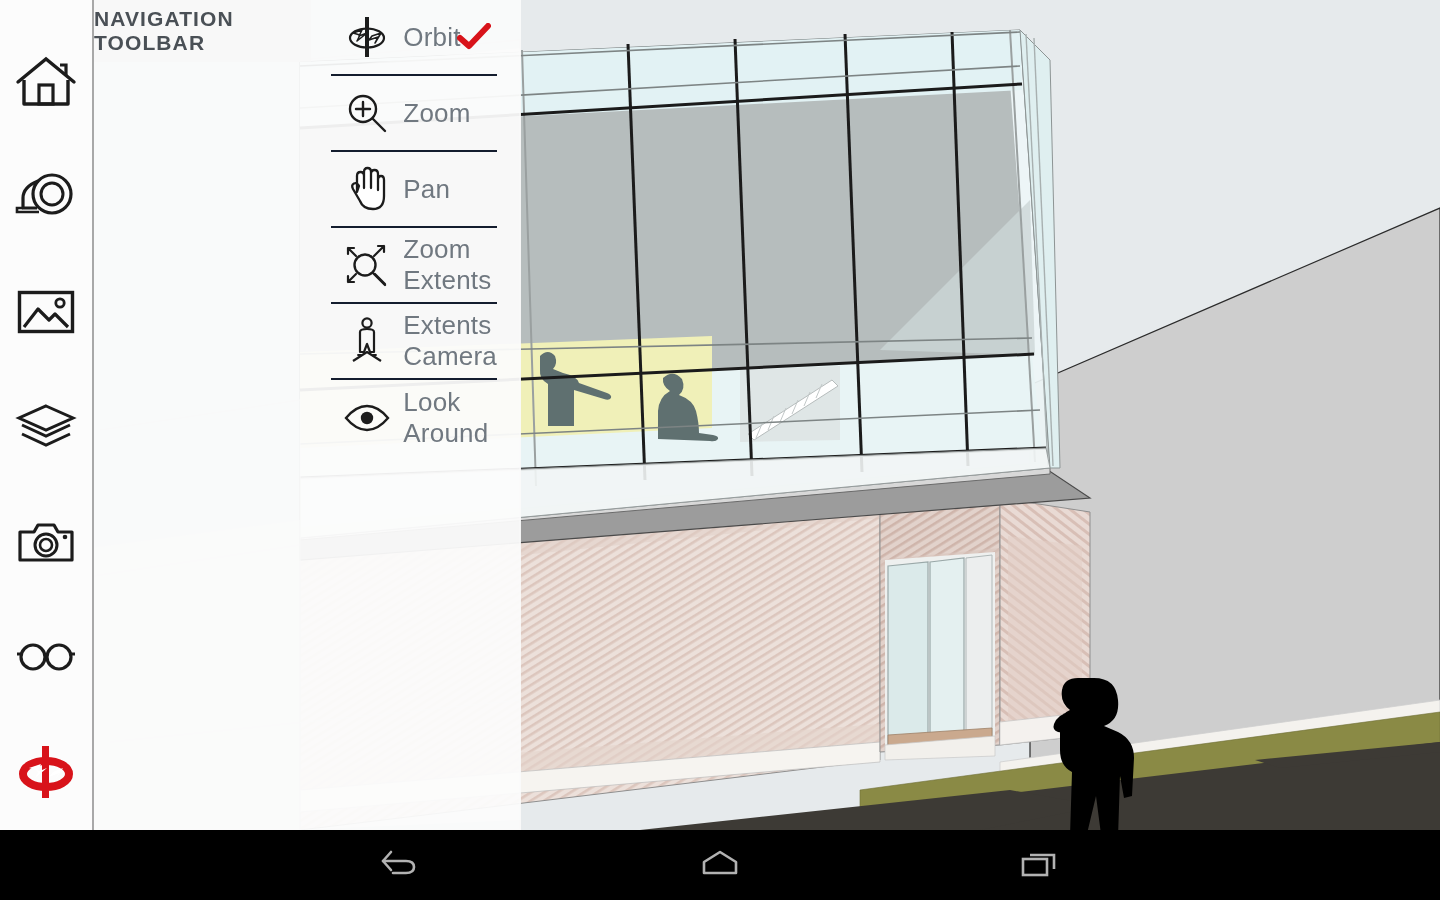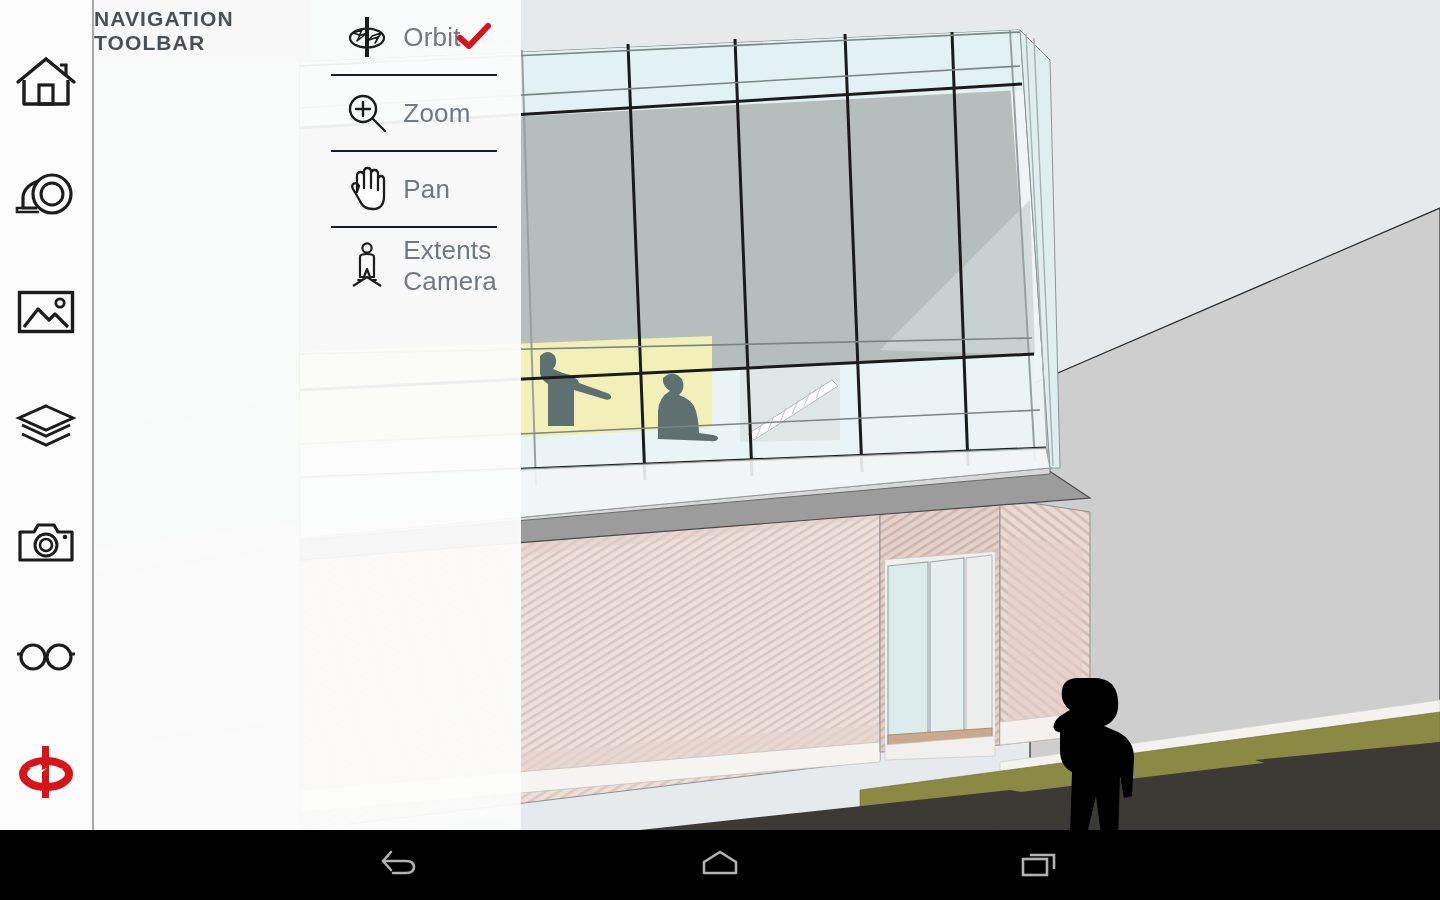--- a/index.html
+++ b/index.html
@@ -376,33 +376,57 @@
 
       <div class="nav-item">
         <span class="nav-icon">
           <svg width="42" height="46" viewBox="0 0 42 46">
             <path d="M11,26 L11,10 q0,-4 3.5,-4 q3.5,0 3.5,4 L18,22 L18,6 q0,-4 3.5,-4 q3.5,0 3.5,4 L25,22 L25,8 q0,-4 3.5,-4 q3.5,0 3.5,4 L32,24 L32,14 q0,-4 3,-4 q3,0 3,4 L38,30 q0,13 -11,13 q-10,0 -13,-8 L7,23 q-2,-4 1,-5.5 q3,-1.5 5,2.5 z" fill="#ffffff" stroke="#1c1c1c" stroke-width="2.3" stroke-linejoin="round"></path>
           </svg>
         </span>
         <span class="nav-label">Pan</span>
       </div>
 
+      <div class="nav-item">
+        <span class="nav-icon">
+          <svg width="46" height="46" viewBox="0 0 46 46">
+            <circle cx="21" cy="23" r="10.5" fill="none" stroke="#1c1c1c" stroke-width="2.4"></circle>
+            <line x1="29" y1="31" x2="41" y2="43" stroke="#1c1c1c" stroke-width="2.4" stroke-linecap="round"></line>
+            <g stroke="#1c1c1c" stroke-width="2.2" stroke-linecap="round" fill="none">
+              <path d="M12,14 L4,6 M4,6 L4,12 M4,6 L10,6"></path>
+              <path d="M30,14 L40,4 M40,4 L34,4 M40,4 L40,10"></path>
+              <path d="M12,32 L4,40 M4,40 L10,40 M4,40 L4,34"></path>
+              <path d="M31,32 L41,42"></path>
+            </g>
+          </svg>
+        </span>
+        <span class="nav-label">Zoom Extents</span>
+      </div>
 
       <div class="nav-item">
         <span class="nav-icon">
           <svg width="40" height="50" viewBox="0 0 40 50">
             <circle cx="20" cy="7" r="4.6" fill="none" stroke="#1c1c1c" stroke-width="2.2"></circle>
             <path d="M13,16 q0,-3 7,-3 q7,0 7,3 L27,36 L23,36 L20,28 L17,36 L13,36 Z" fill="none" stroke="#1c1c1c" stroke-width="2.2" stroke-linejoin="round"></path>
             <path d="M6,45 L20,36 L34,45" fill="none" stroke="#1c1c1c" stroke-width="2.2" stroke-linejoin="round"></path>
             <path d="M11,39 L14,39 M26,39 L29,39" stroke="#1c1c1c" stroke-width="1.8" stroke-linecap="round"></path>
           </svg>
         </span>
         <span class="nav-label">Extents Camera</span>
       </div>
 
+      <div class="nav-item">
+        <span class="nav-icon">
+          <svg width="48" height="32" viewBox="0 0 48 32">
+            <path d="M3,16 q10,-12 21,-12 q11,0 21,12 q-10,12 -21,12 q-11,0 -21,-12 z" fill="none" stroke="#1c1c1c" stroke-width="2.4"></path>
+            <circle cx="24" cy="16" r="6.2" fill="#1c1c1c"></circle>
+          </svg>
+        </span>
+        <span class="nav-label">Look Around</span>
+      </div>
 
     </div>
   </div>
 
   <div id="android-navbar">
 
     <div class="navbar-btn">
       <span>
         <svg width="44" height="32" viewBox="0 0 44 32">
           <path d="M13,5 L5,14 L13,23" fill="none" stroke="#b2b2b2" stroke-width="2.6" stroke-linecap="round" stroke-linejoin="round"></path>

